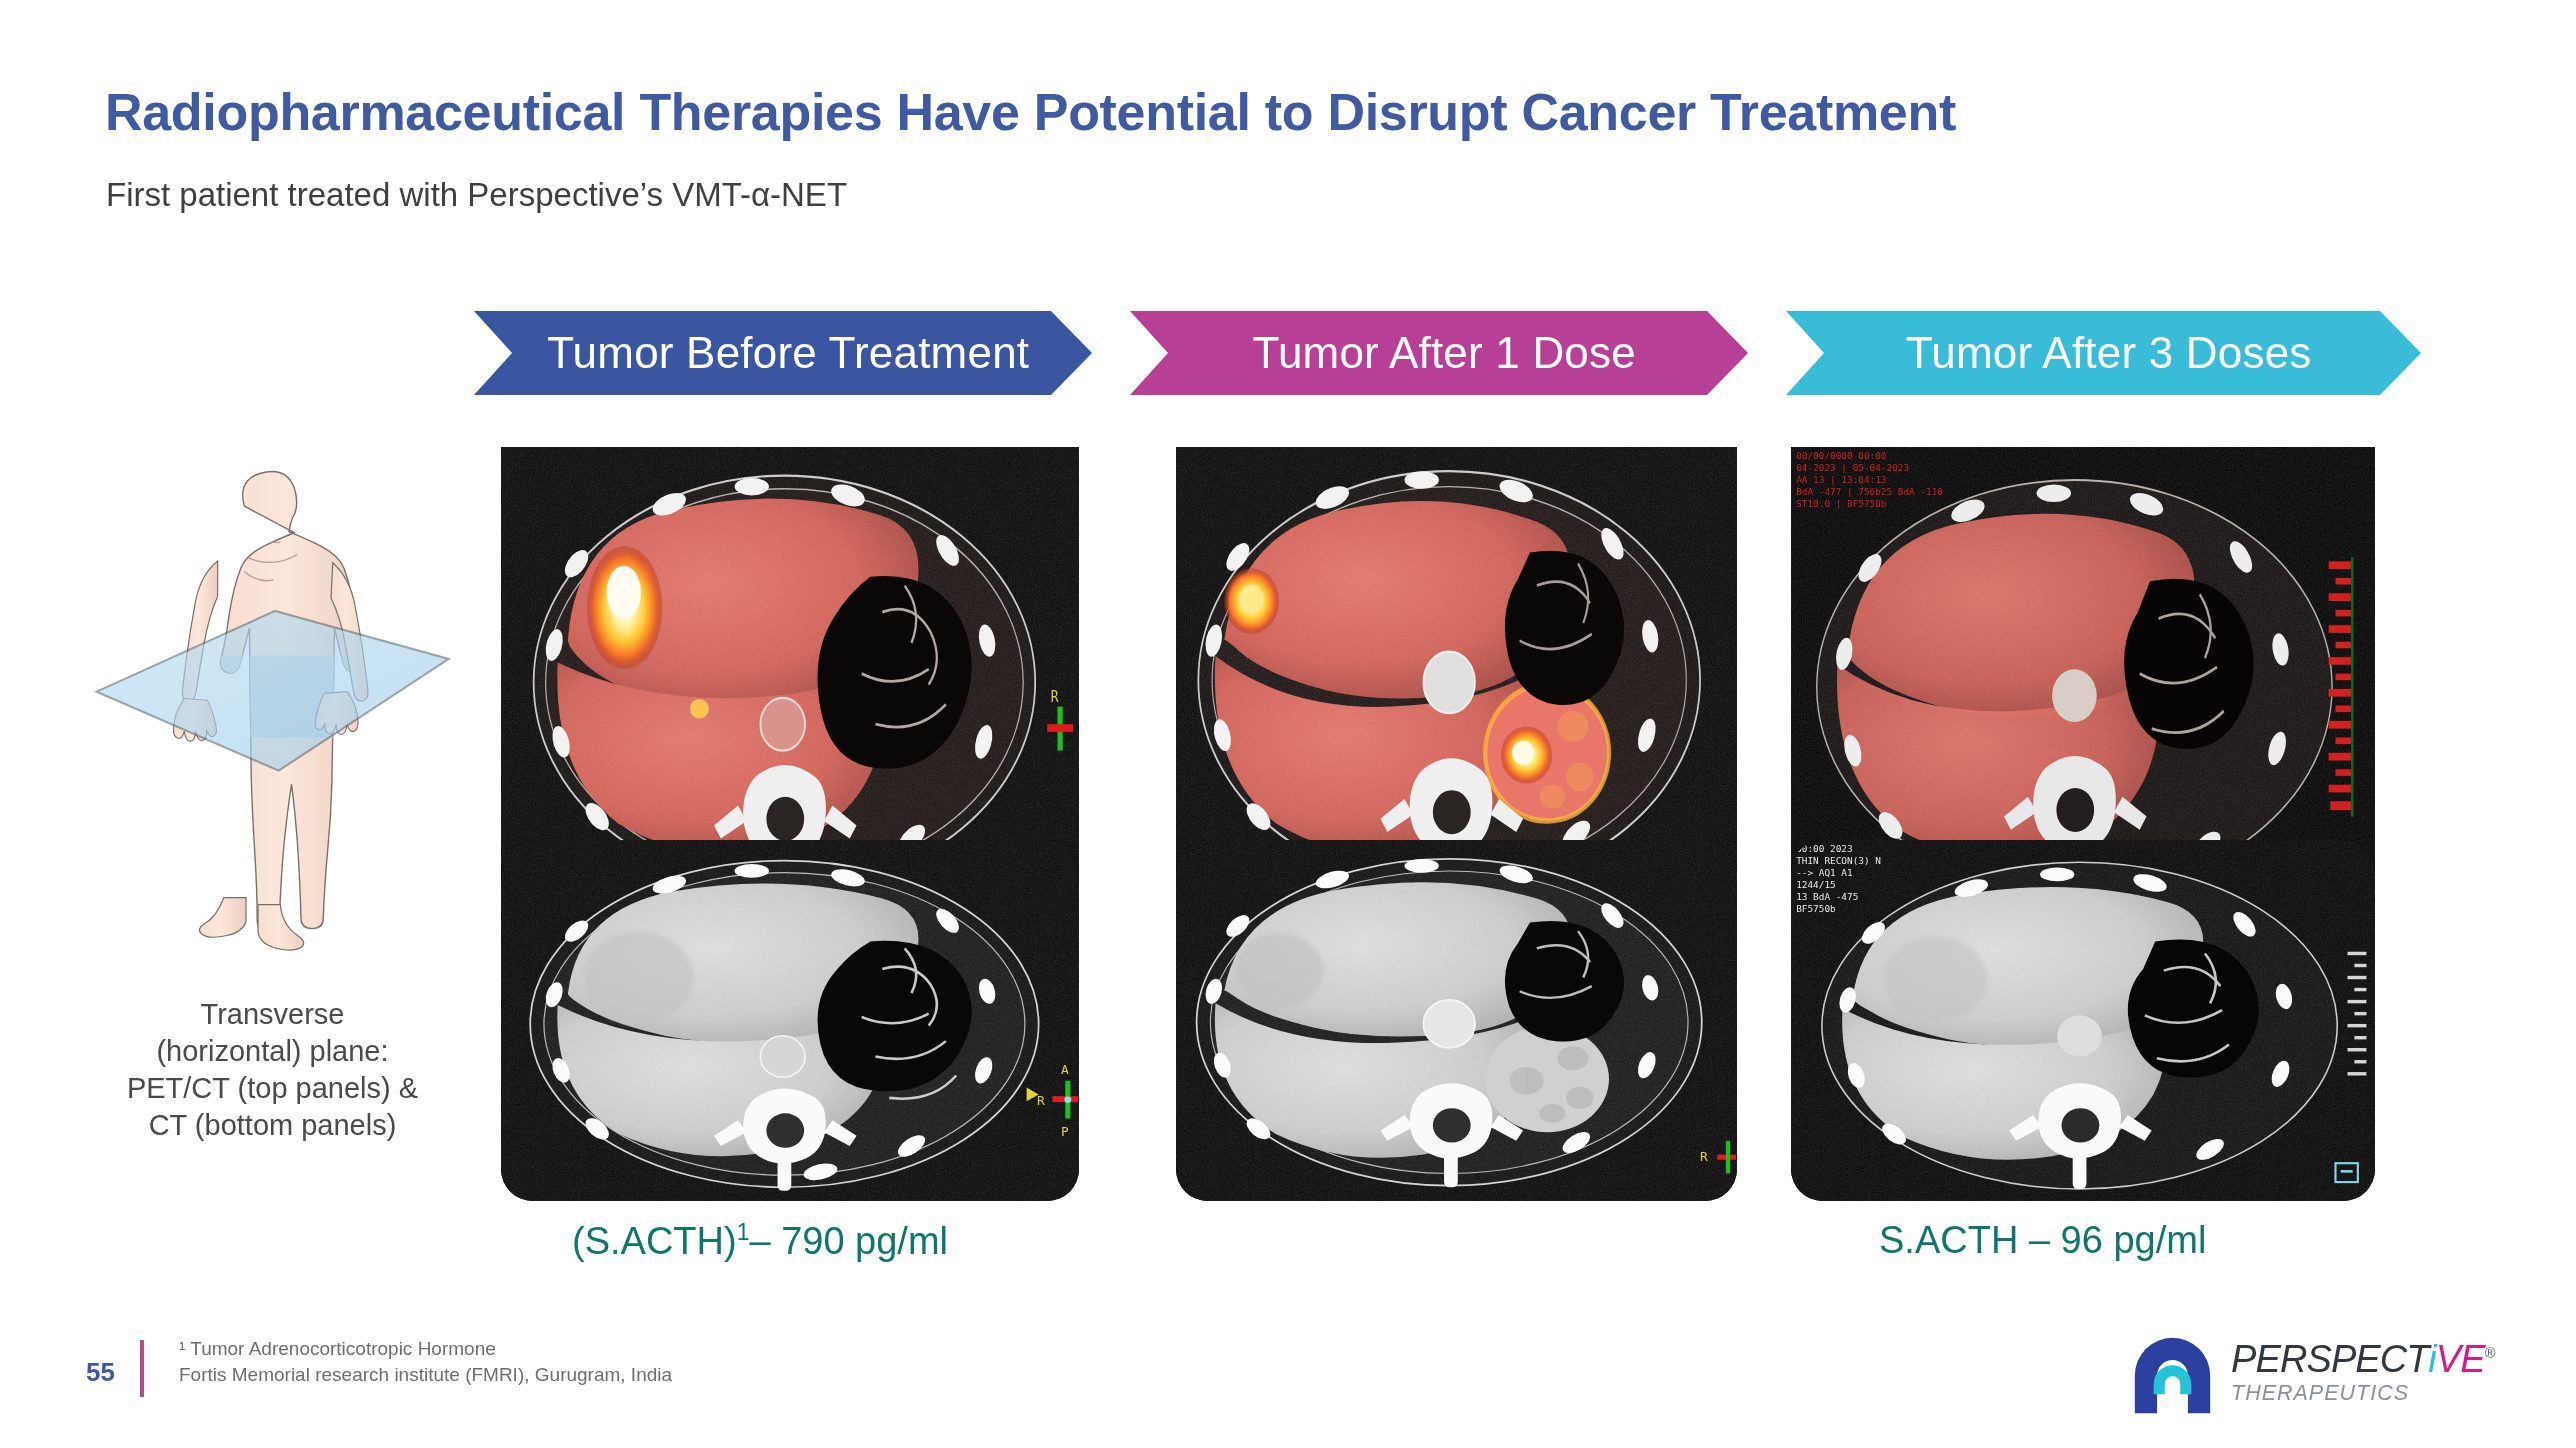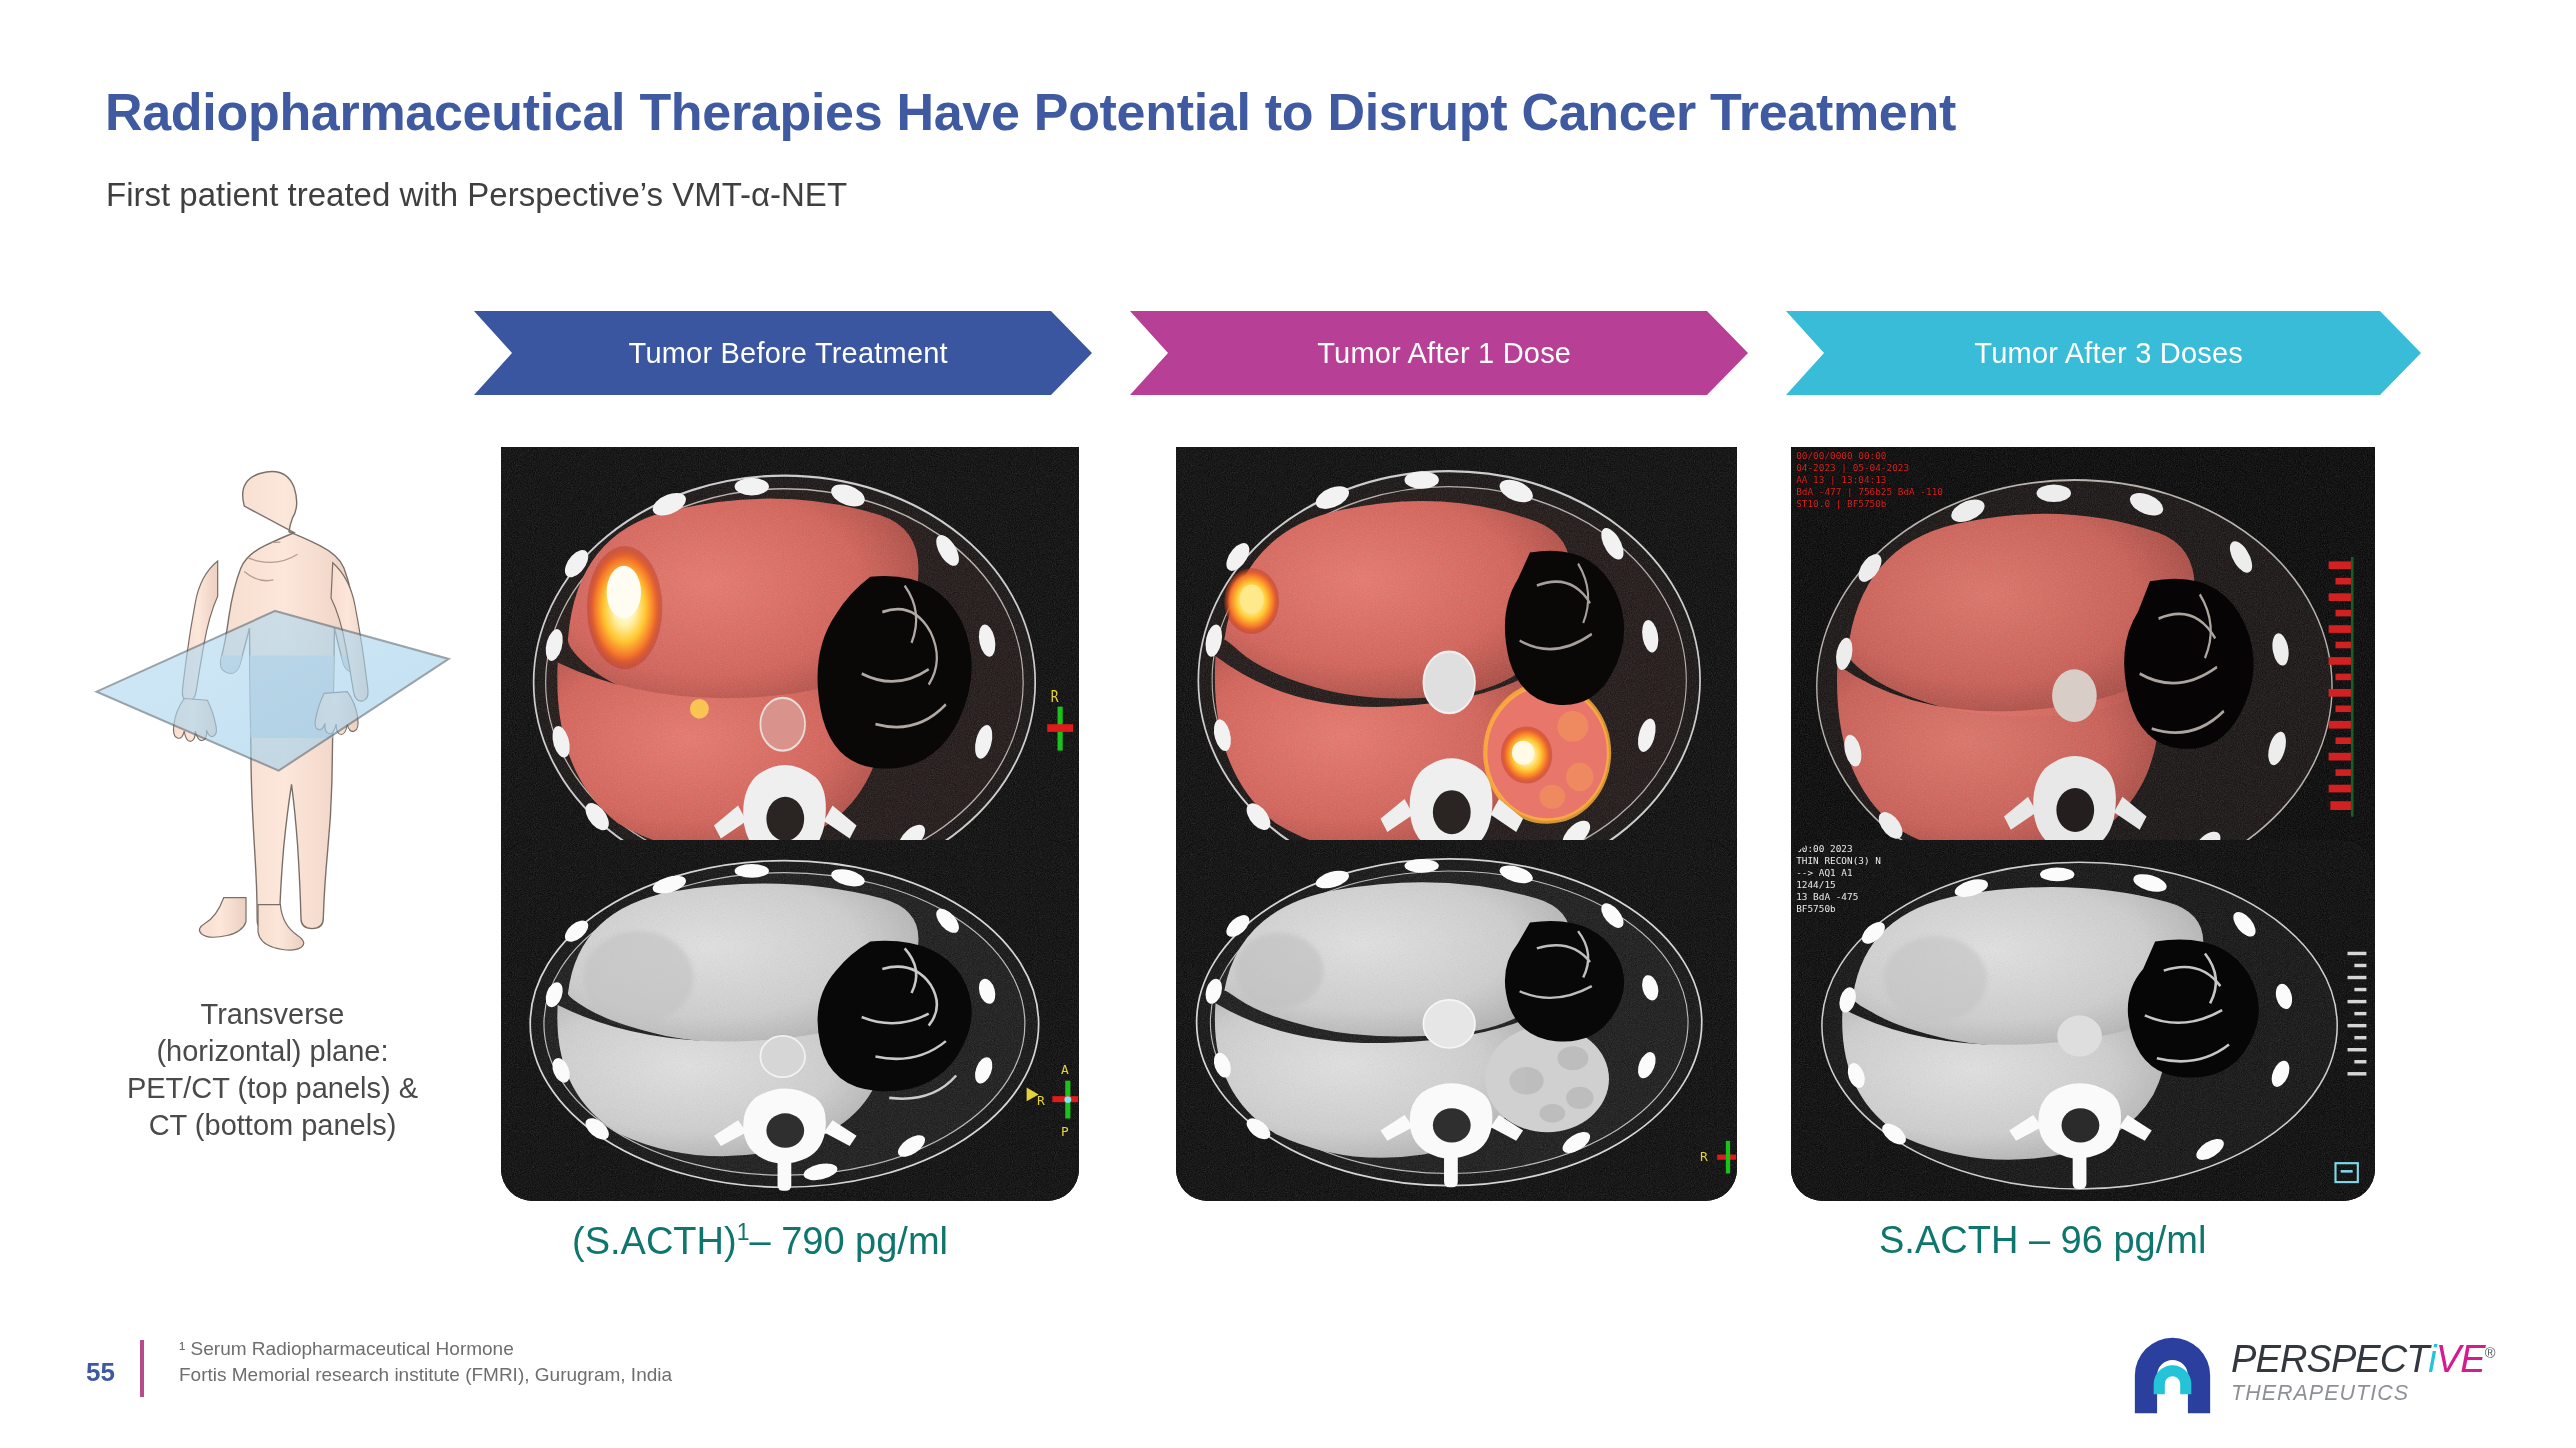--- a/index.html
+++ b/index.html
@@ -8,21 +8,21 @@
 
   
   #title{position:absolute;left:105px;top:82px;width:2147px;
          font-size:52px;font-weight:700;color:#3f5aa0;letter-spacing:-0.3px;
          white-space:nowrap;}
   #subtitle{position:absolute;left:106px;top:176px;width:1889px;
             font-size:33px;font-weight:400;color:#3f3f3f;white-space:nowrap;}
 
   
   .chev{position:absolute;top:311px;height:84px;display:flex;align-items:center;
-        justify-content:center;color:#ffffff;font-size:29px;font-weight:400;
+        justify-content:center;color:#ffffff;font-size:44px;font-weight:400;
         letter-spacing:0.2px;
         clip-path:polygon(0 0, calc(100% - 41px) 0, 100% 50%, calc(100% - 41px) 100%, 0 100%, 38px 50%);}
   .chev span{transform:translateX(5.2px);}
   #chev0{left:474px;width:618px;background:#3b56a0;}
   #chev1{left:1130px;width:618px;background:#b83f96;}
   #chev2{left:1786px;width:635px;background:#38bcd8;}
 
   
   #figure-wrap{position:absolute;left:76px;top:434px;width:395px;height:528px;}
   #plane-caption{position:absolute;left:77px;top:996px;width:391px;
@@ -565,21 +565,21 @@
 BF5750b</div>
 </div>
 
 <div class="acth" id="acth0"><span>(S.ACTH)</span><span class="sup">1</span><span>– 790 pg/ml</span></div>
 
 <div class="acth" id="acth2">S.ACTH – 96 pg/ml</div>
 
 <div id="pagenum">55</div>
 <div id="foot-rule"></div>
 <div id="footnotes">
-  <div>¹ Serum Radiopharmaceutical Hormone</div>
+  <div>¹ Tumor Adrenocorticotropic Hormone</div>
   <div>Fortis Memorial research institute (FMRI), Gurugram, India</div>
 </div>
 
 <div id="logo">
   <svg id="logo-mark" viewBox="0 0 104 104">
     <path d="M52 8 a44 44 0 0 1 44 44 v44 h-26 v-44 a18 18 0 0 0 -36 0 v44 h-26 v-44 a44 44 0 0 1 44 -44 z" fill="#2b3f9e"></path>
     <path d="M52 40 a22 22 0 0 1 22 22 v12 h-13 v-12 a9 9 0 0 0 -18 0 v12 h-13 v-12 a22 22 0 0 1 22 -22 z" fill="#24c3d8"></path>
   </svg>
   <div id="logo-word">
     <div id="logo-name"><span>PERSPECT</span><span class="i">i</span><span class="ve">VE</span><span class="reg">®</span></div>

